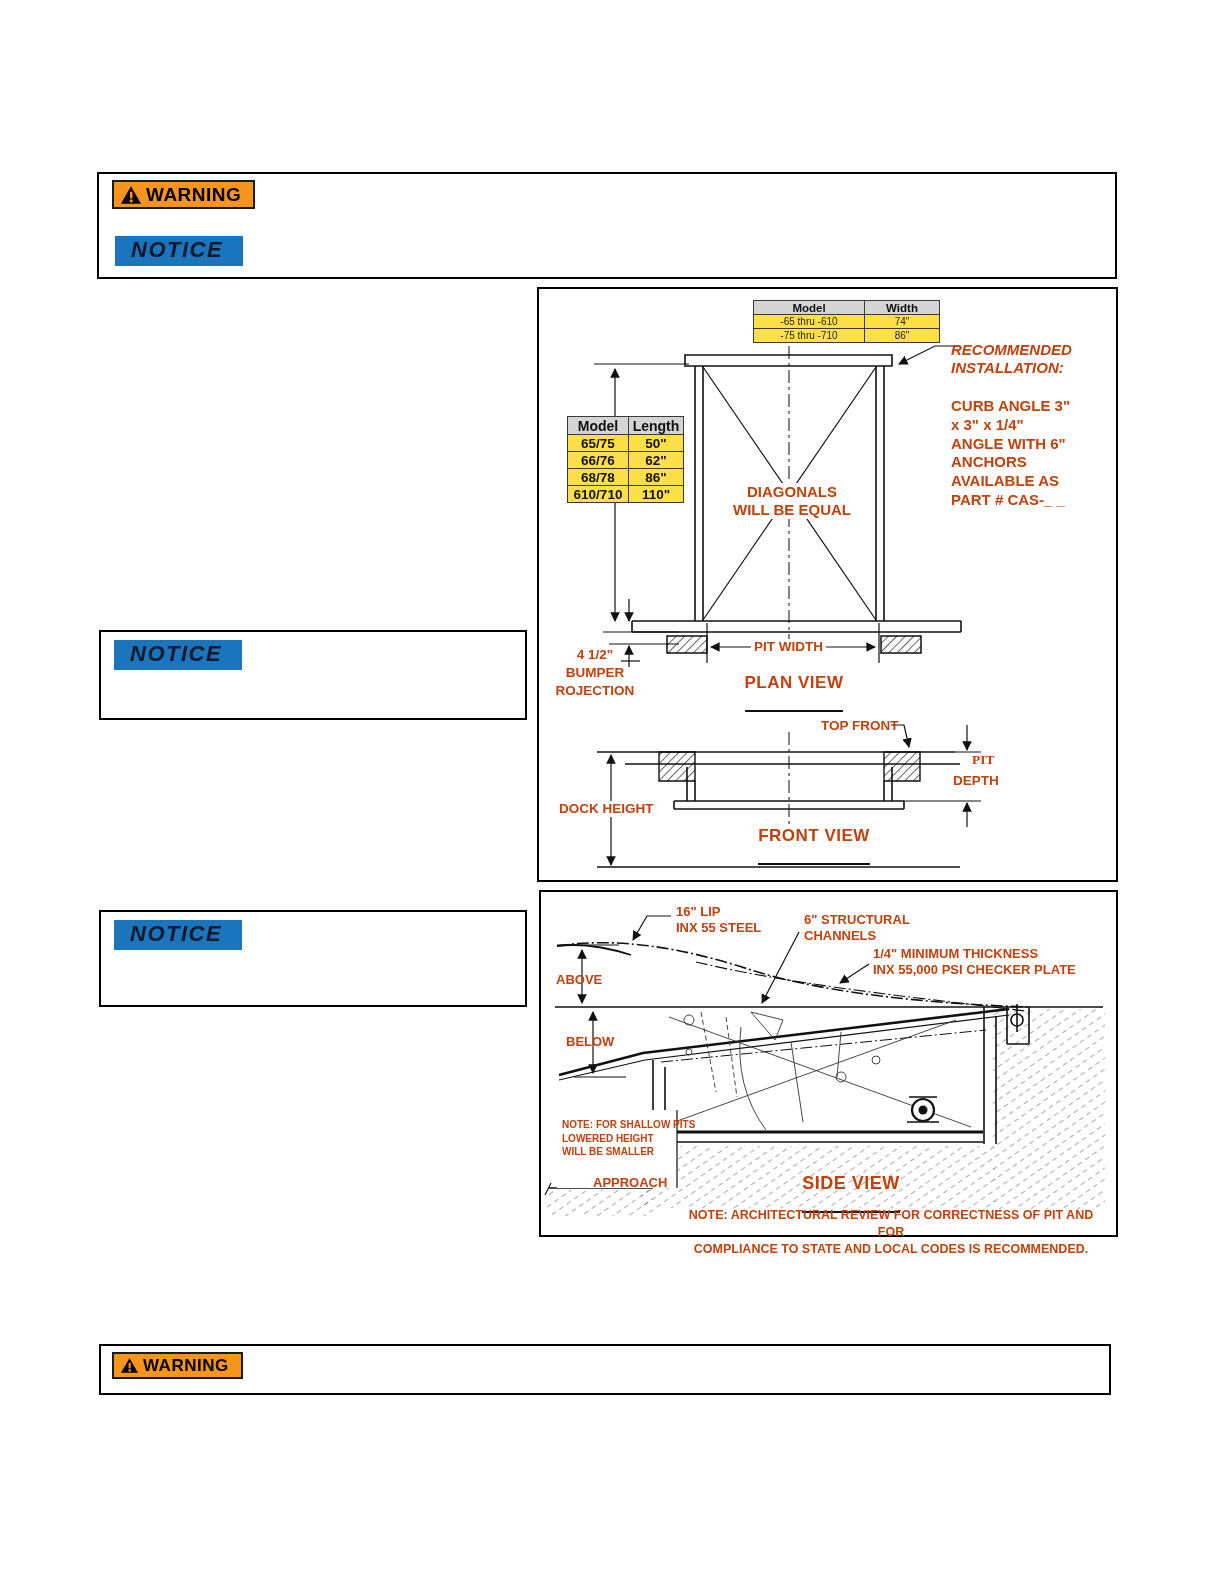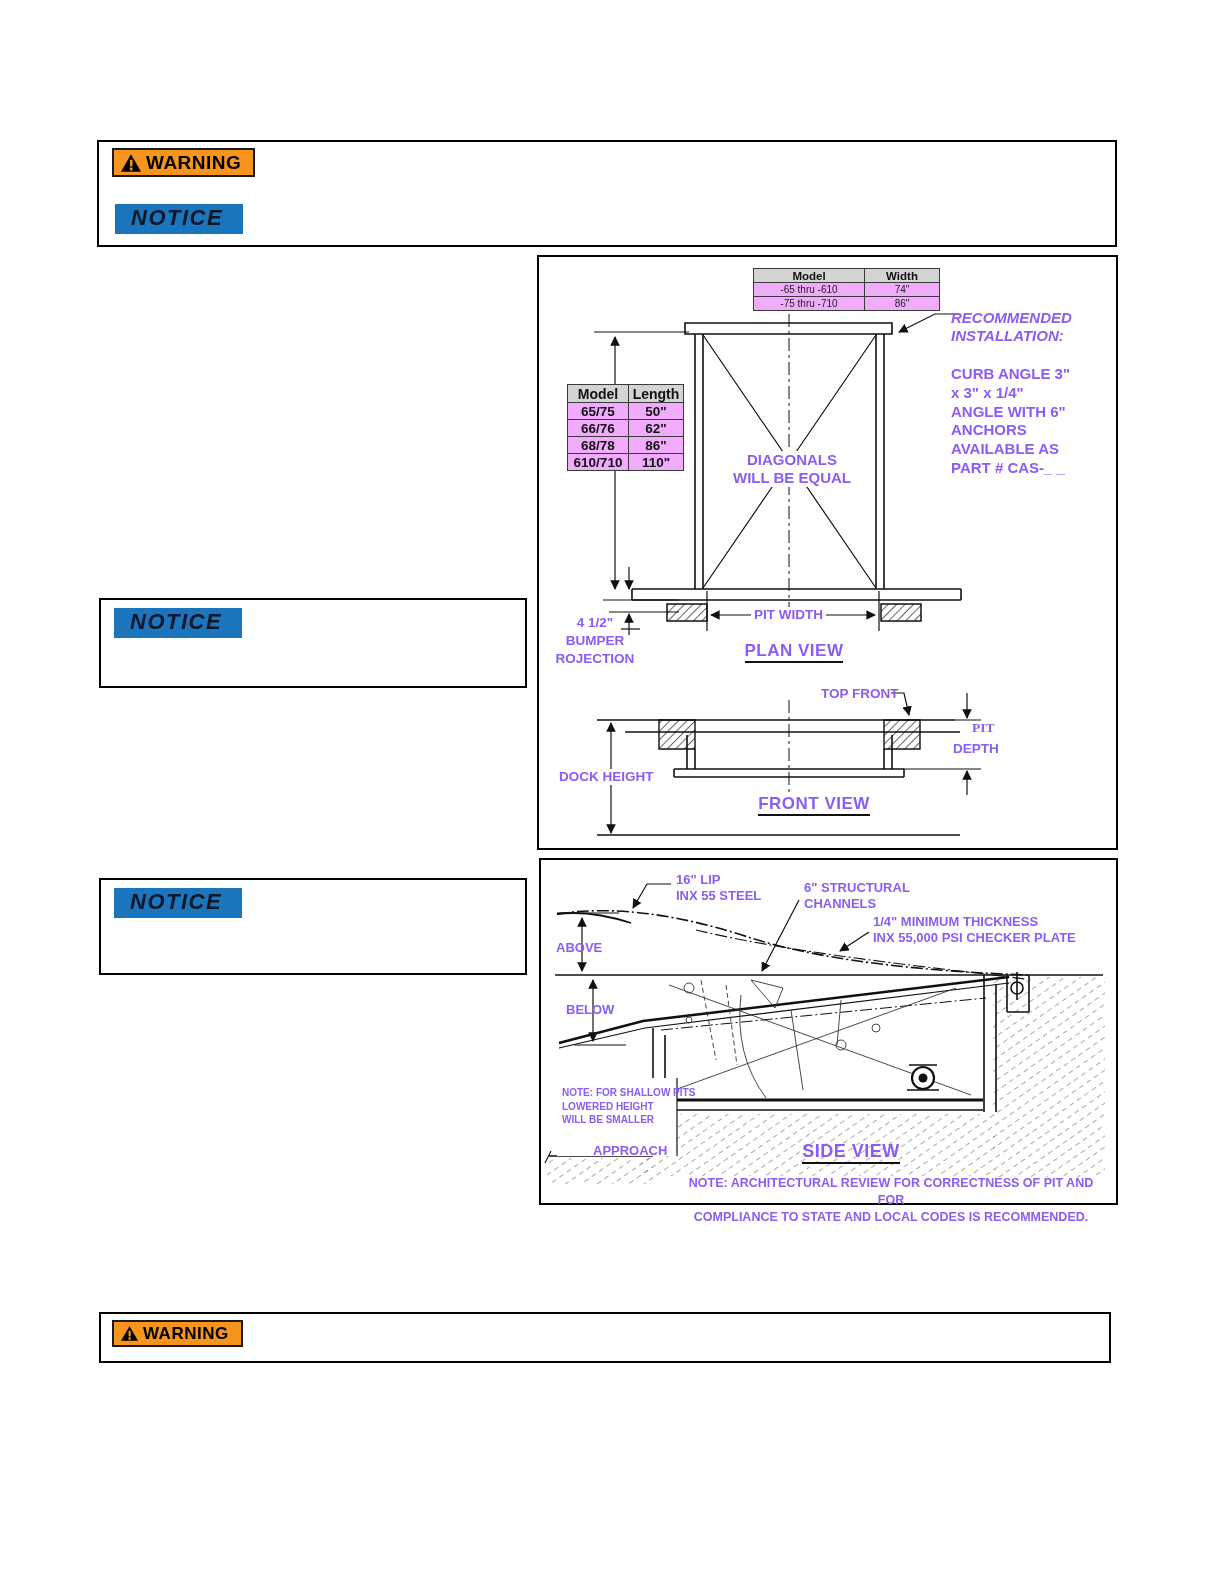--- a/index.html
+++ b/index.html
@@ -1,32 +1,32 @@
 <!DOCTYPE html>
 <html><head>
 <meta charset="utf-8">
 <style>
   html,body{margin:0;padding:0;background:#ffffff;}
   body{width:1224px;height:1584px;position:relative;font-family:"Liberation Sans",sans-serif;color:#111;}
-  .page{position:absolute;inset:0;background:#fff;}
+  .page{position:absolute;inset:0;background:#fff;margin-top:32px;}
   .box{position:absolute;border:2px solid #000;background:#fff;box-sizing:border-box;}
   .warn-label{position:absolute;display:inline-flex;align-items:center;gap:5px;
     background:#F7941D;border:2px solid #1a1a1a;color:#000;font-weight:bold;
     padding:3px 12px 3px 7px;letter-spacing:.5px;line-height:1;box-sizing:border-box;}
   .warn-label.big{font-size:19px;}
   .warn-label.small{font-size:17px;}
   .notice-label{position:absolute;background:#1B75BC;color:#0f172a;font-weight:bold;font-style:italic;
     font-size:22px;padding:3px 20px 5px 16px;letter-spacing:1.5px;line-height:1;box-sizing:border-box;}
-  .lbl{position:absolute;font-weight:bold;color:#8b5cf6;line-height:1.2;white-space:nowrap;font-size:13.5px;}
+  .lbl{position:absolute;font-weight:bold;color:#c2410c;line-height:1.2;white-space:nowrap;font-size:13.5px;}
   .lbl.center{text-align:center;}
   .lbl.whitebg{background:#fff;padding:0 3px;}
   .title{font-size:17px;letter-spacing:.5px;}
-  .title span{border-bottom:2.5px solid #111;padding-bottom:1px;}
+  .title span{border-bottom:2.5px solid #111;padding-bottom:18px;}
   .ital{font-style:italic;}
-  .dtable{position:absolute;border-collapse:collapse;background:#f0abfc;}
+  .dtable{position:absolute;border-collapse:collapse;background:#fde047;}
   .dtable th,.dtable td{border:1.5px solid #3a3a3a;text-align:center;font-weight:bold;padding:0 2px;}
   .dtable th{background:#d4d4d4;}
   .wtable th{font-size:11.5px;height:13px;}
   .wtable td{font-size:10px;height:13px;font-weight:normal;color:#222;}
   .ltable th{font-size:14px;height:17px;}
   .ltable td{font-size:13.5px;height:16px;}
   svg{position:absolute;left:0;top:0;}
   svg *{vector-effect:non-scaling-stroke;}
 </style>
 </head>

